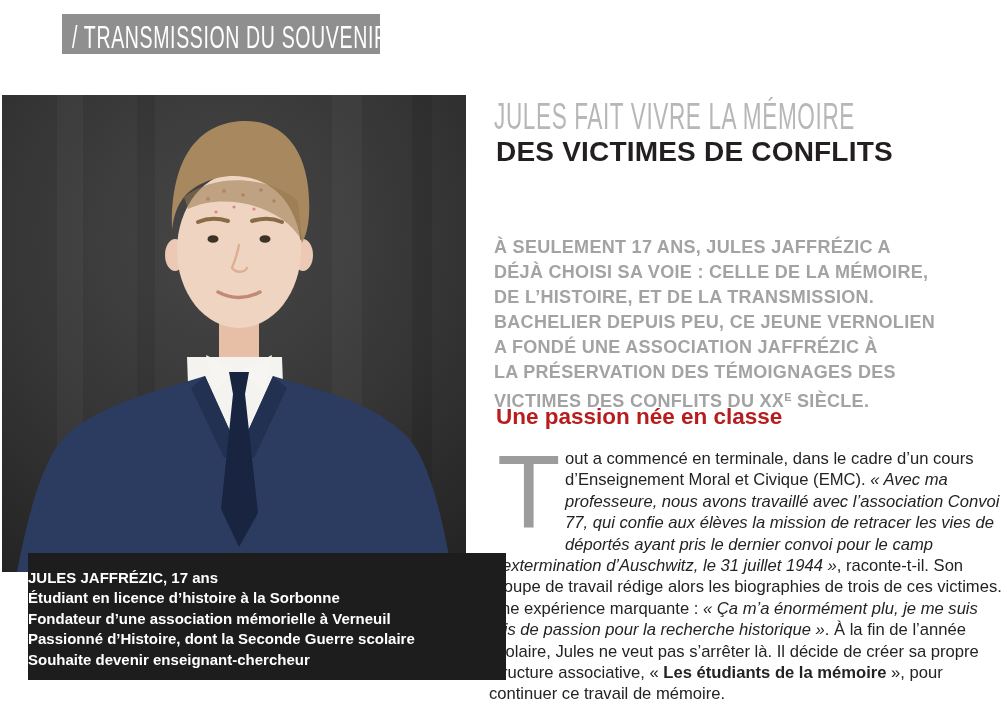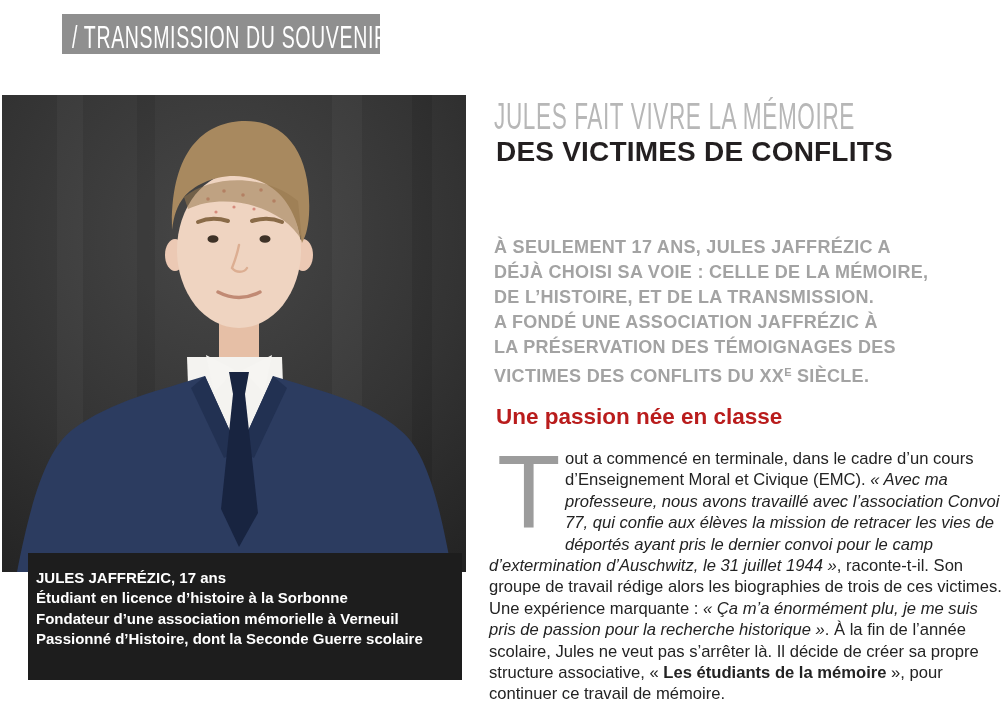--- a/index.html
+++ b/index.html
@@ -21,22 +21,22 @@
     padding-left:16px; letter-spacing:1px;
     transform:scaleX(0.63); transform-origin:0 50%;
   }
 
   
   .photo-wrap { position:absolute; left:2px; top:95px; width:464px; height:477px; }
   .photo-wrap svg { display:block; }
 
   
   .caption-box {
-    position:absolute; left:28px; top:553px; width:434px; height:127px;
-    background:#1d1d1d; z-index:3; padding:15px 0 0 8px;
+    position:absolute; left:28px; top:553px; width:478px; height:127px;
+    background:#1d1d1d; z-index:3; padding:15px 0 0 0;
   }
   .caption-line {
     color:#ffffff; font-weight:bold; font-size:15px; line-height:20.4px;
     white-space:nowrap;
   }
 
   
   .title-gray {
     position:absolute; left:494px; top:96px; white-space:nowrap;
     font-size:37px; color:#b7b7b7; letter-spacing:1px;
@@ -143,29 +143,31 @@
 
       <path d="M216,197 Q237,208 258,197" stroke="#c18a74" stroke-width="3.4" fill="none" stroke-linecap="round"></path>
     </svg>
   </div>
 
   <div class="caption-box">
     <div class="caption-line">JULES JAFFRÉZIC, 17 ans</div>
     <div class="caption-line">Étudiant en licence d’histoire à la Sorbonne</div>
     <div class="caption-line">Fondateur d’une association mémorielle à Verneuil</div>
     <div class="caption-line">Passionné d’Histoire, dont la Seconde Guerre scolaire</div>
+    <div class="caption-line">Souhaite devenir enseignant-chercheur</div>
   </div>
 
   <div class="title-gray">JULES FAIT VIVRE LA MÉMOIRE</div>
   <div class="title-black">DES VICTIMES DE CONFLITS</div>
 
   <div class="lead">
     <div class="lead-line">À SEULEMENT 17 ANS, JULES JAFFRÉZIC A</div>
     <div class="lead-line">DÉJÀ CHOISI SA VOIE : CELLE DE LA MÉMOIRE,</div>
     <div class="lead-line">DE L’HISTOIRE, ET DE LA TRANSMISSION.</div>
+    <div class="lead-line">BACHELIER DEPUIS PEU, CE JEUNE VERNOLIEN</div>
     <div class="lead-line">A FONDÉ UNE ASSOCIATION JAFFRÉZIC À</div>
     <div class="lead-line">LA PRÉSERVATION DES TÉMOIGNAGES DES</div>
     <div class="lead-line"><span>VICTIMES DES CONFLITS DU XX</span><span class="sup">E</span><span> SIÈCLE.</span></div>
   </div>
 
   <div class="section-heading">Une passion née en classe</div>
 
   <p class="body-par" id="body-par">
     <span class="dropcap">T</span><span id="body-segments"><span class="seg-regular">out a commencé en terminale, dans le cadre d’un cours d’Enseignement Moral et Civique (EMC). </span><span class="seg-italic">« Avec ma professeure, nous avons travaillé avec l’association Convoi 77, qui confie aux élèves la mission de retracer les vies de déportés ayant pris le dernier convoi pour le camp d’extermination d’Auschwitz, le 31 juillet 1944 »</span><span class="seg-regular">, raconte-t-il. Son groupe de travail rédige alors les biographies de trois de ces victimes. Une expérience marquante : </span><span class="seg-italic">« Ça m’a énormément plu, je me suis pris de passion pour la recherche historique »</span><span class="seg-regular">. À la fin de l’année scolaire, Jules ne veut pas s’arrêter là. Il décide de créer sa propre structure associative, « </span><span class="seg-bold">Les étudiants de la mémoire</span><span class="seg-regular"> », pour continuer ce travail de mémoire.</span></span>
   </p>

